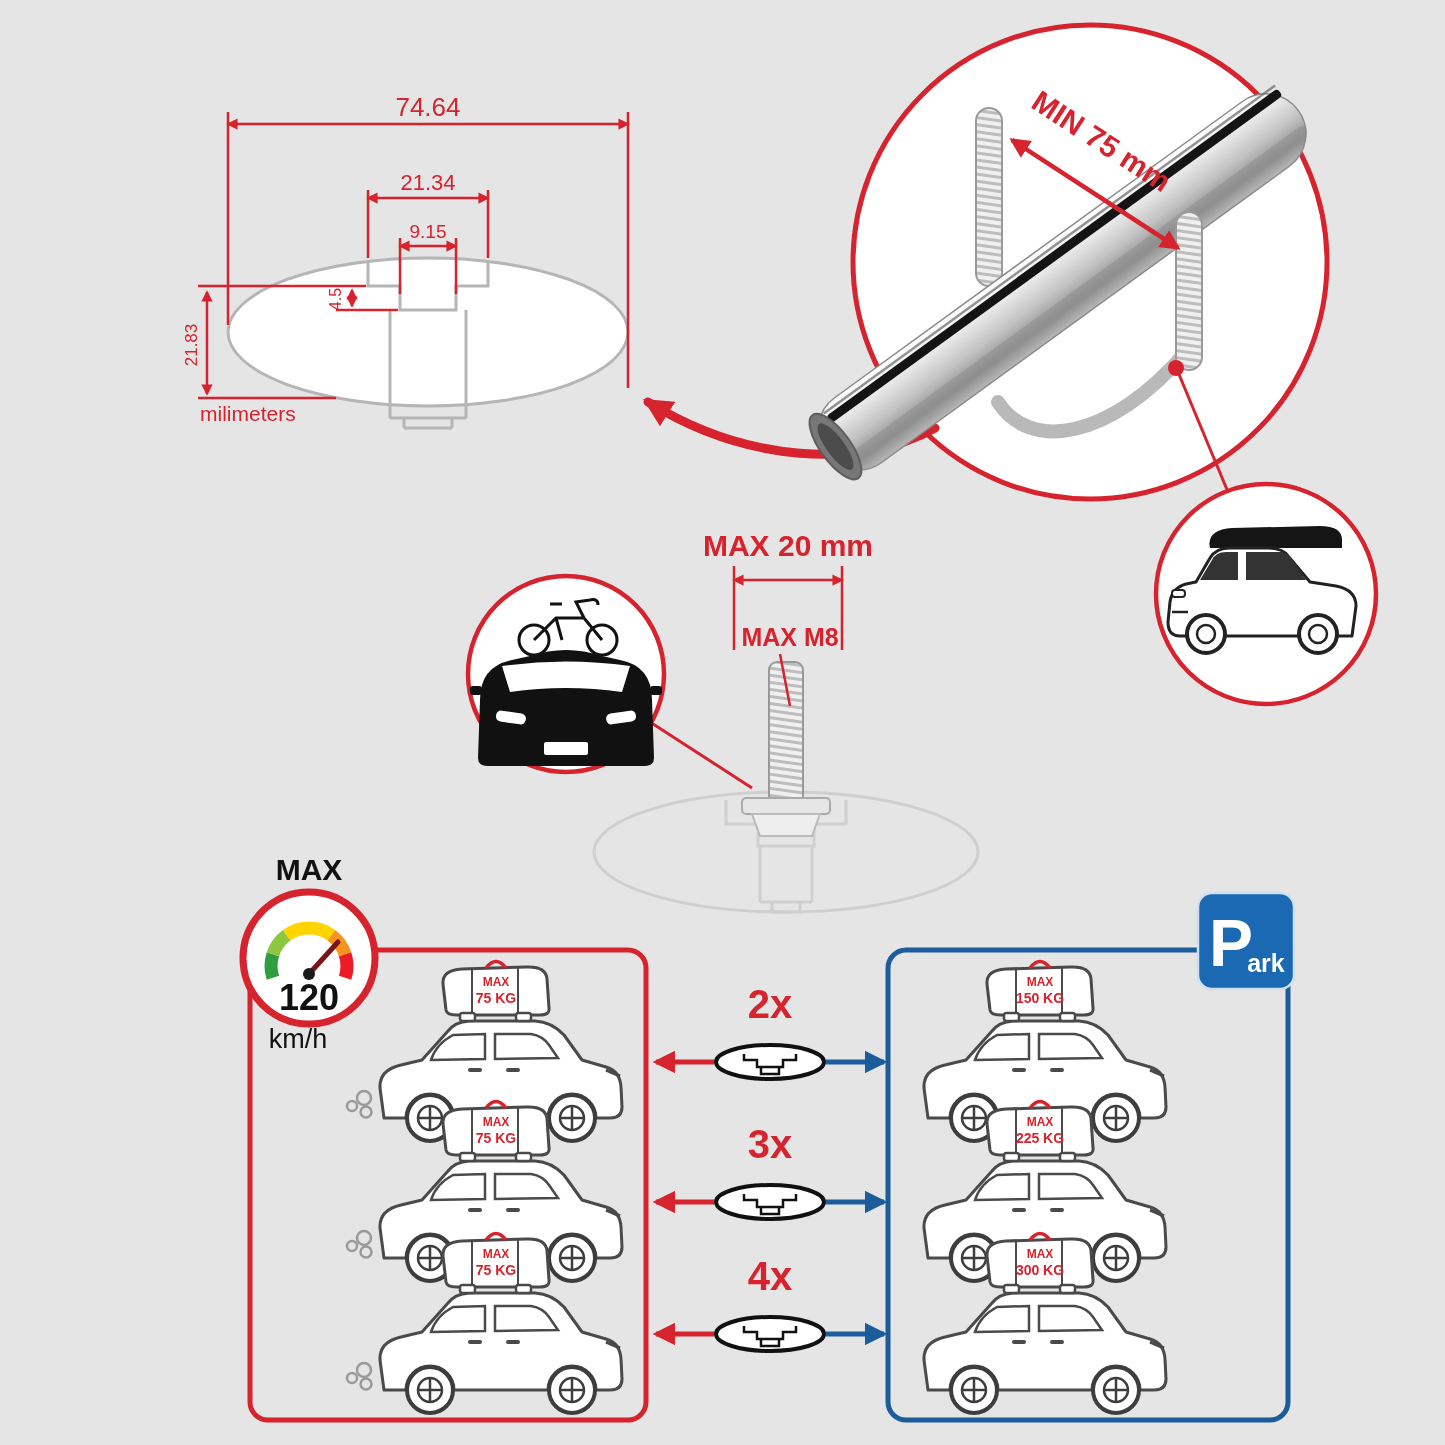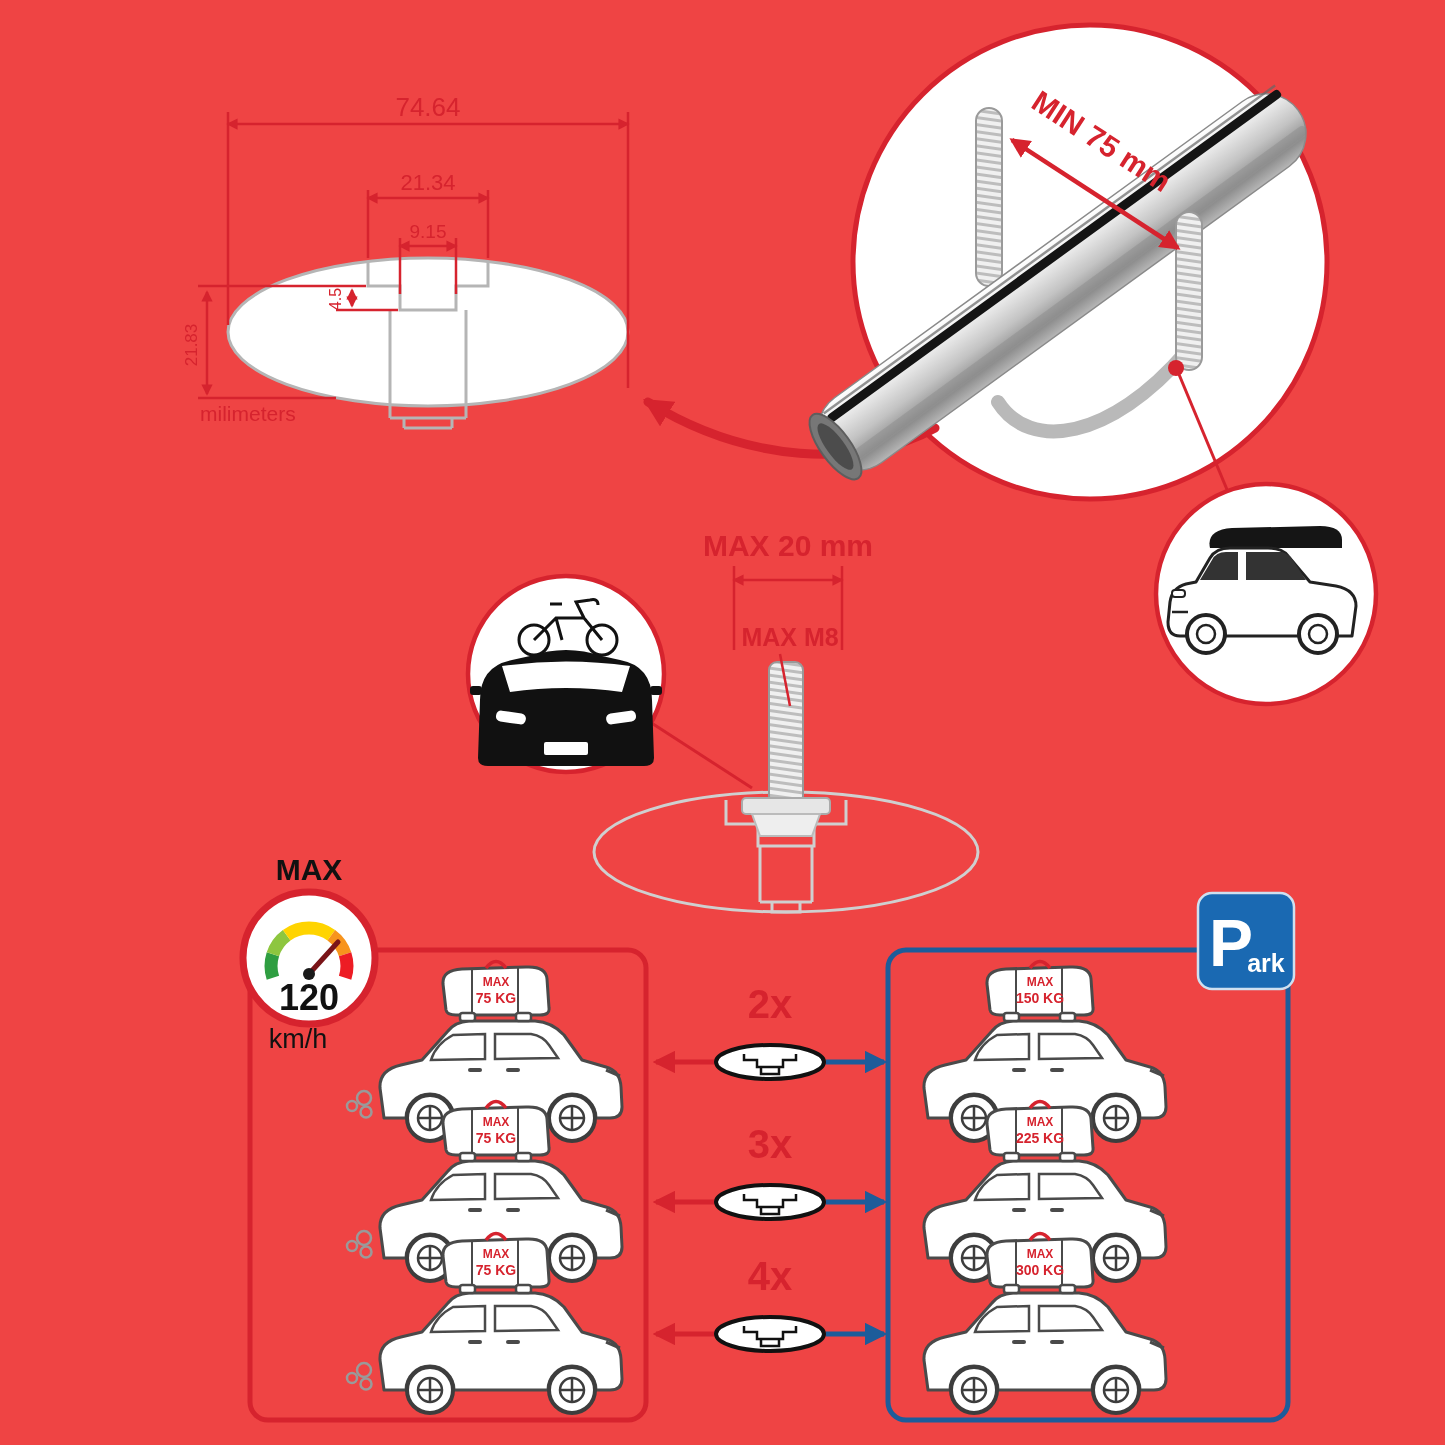--- a/index.html
+++ b/index.html
@@ -1,17 +1,17 @@
 <!DOCTYPE html>
 <html><head>
 <meta charset="utf-8">
 <style>
   * { margin:0; padding:0; box-sizing:border-box; }
   html,body { background:#ffffff; }
-  .canvas { position:relative; width:1445px; height:1445px; background:#ef4444; overflow:hidden; }
+  .canvas { position:relative; width:1445px; height:1445px; background:#e5e5e5; overflow:hidden; }
   svg { display:block; }
   text { font-family:"Liberation Sans","DejaVu Sans",sans-serif; }
   .dim-text { fill:#d6232e; }
   .bold { font-weight:bold; }
 </style>
 </head>
 <body>
 
 <div class="canvas">
 <svg width="1445" height="1445" viewBox="0 0 1445 1445" xmlns="http://www.w3.org/2000/svg">

